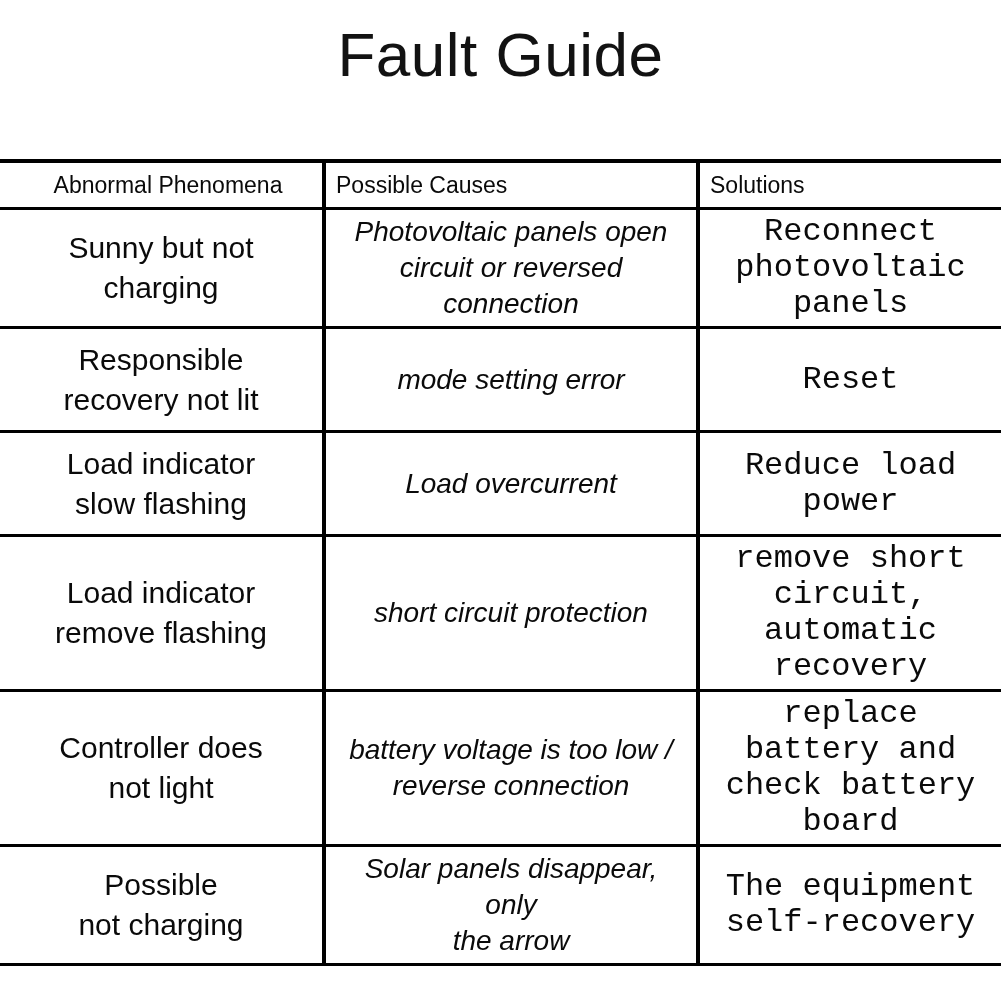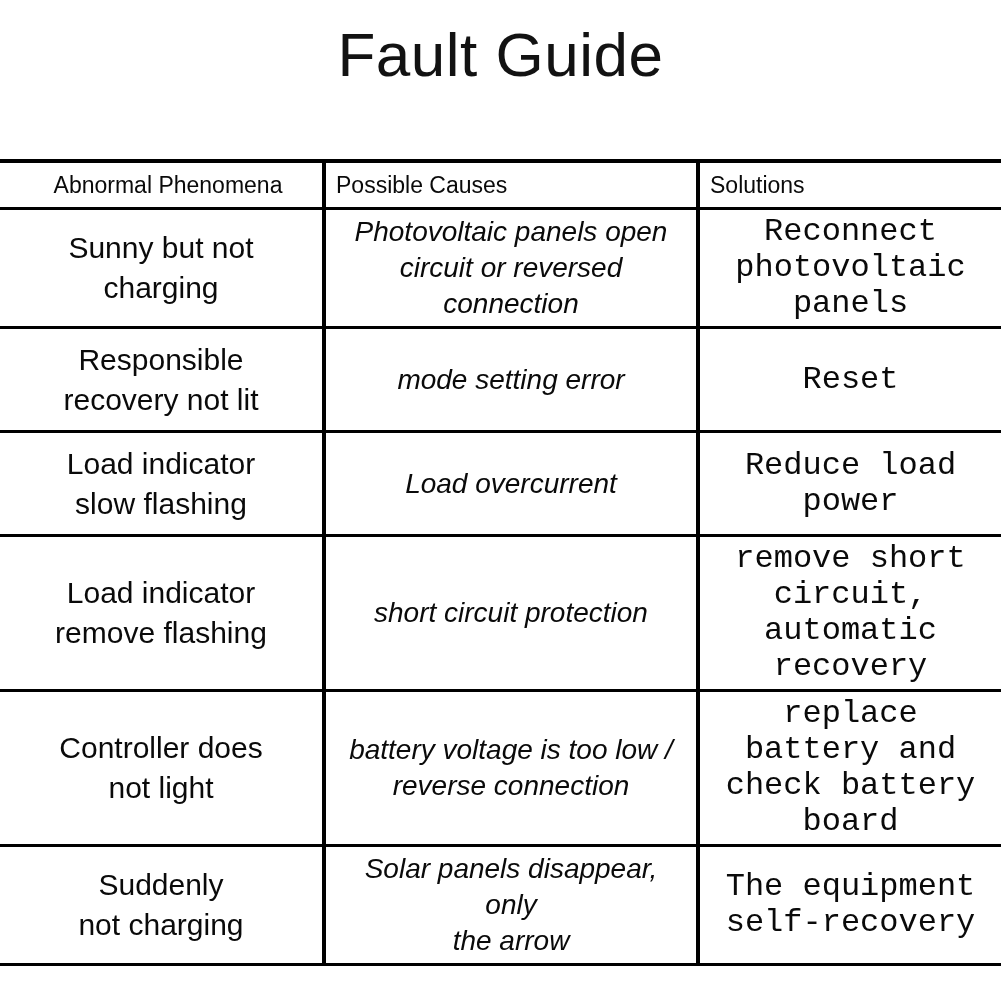--- a/index.html
+++ b/index.html
@@ -204,21 +204,21 @@
           <span class="line">reverse connection</span>
         </td>
         <td class="col-3">
           <span class="line">replace battery and</span>
           <span class="line">check battery board</span>
         </td>
       </tr>
 
       <tr>
         <td class="col-1">
-          <span class="line">Suddenly</span>
+          <span class="line">Possible</span>
           <span class="line">not charging</span>
         </td>
         <td class="col-2">
           <span class="line">Solar panels disappear, only</span>
           <span class="line">the arrow</span>
         </td>
         <td class="col-3">
           <span class="line">The equipment</span>
           <span class="line">self-recovery</span>
         </td>

